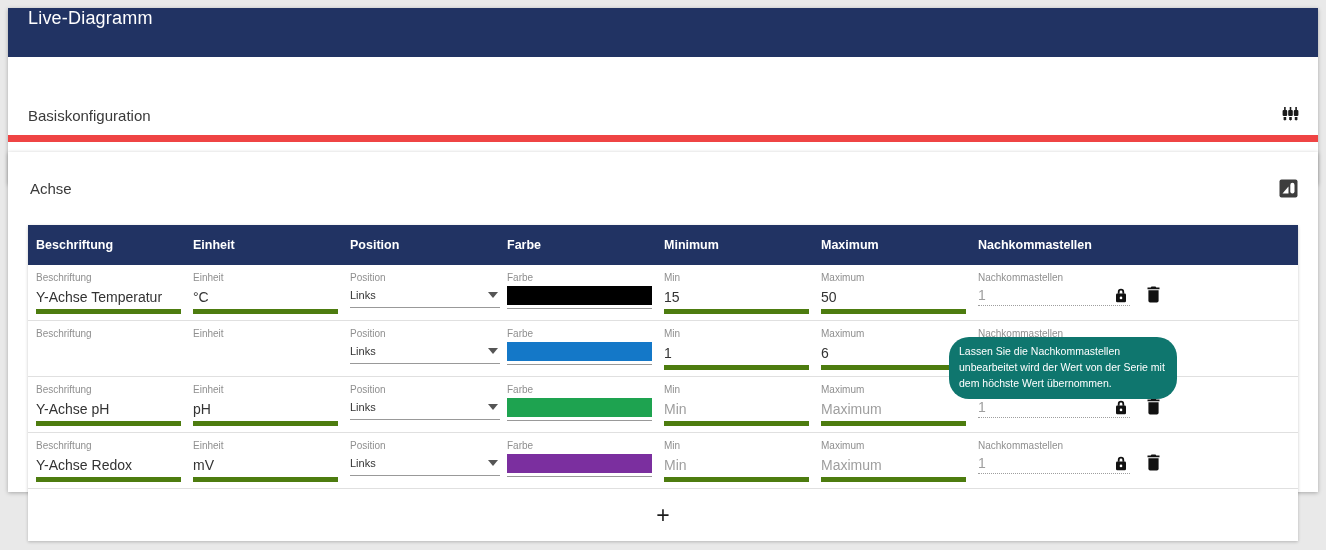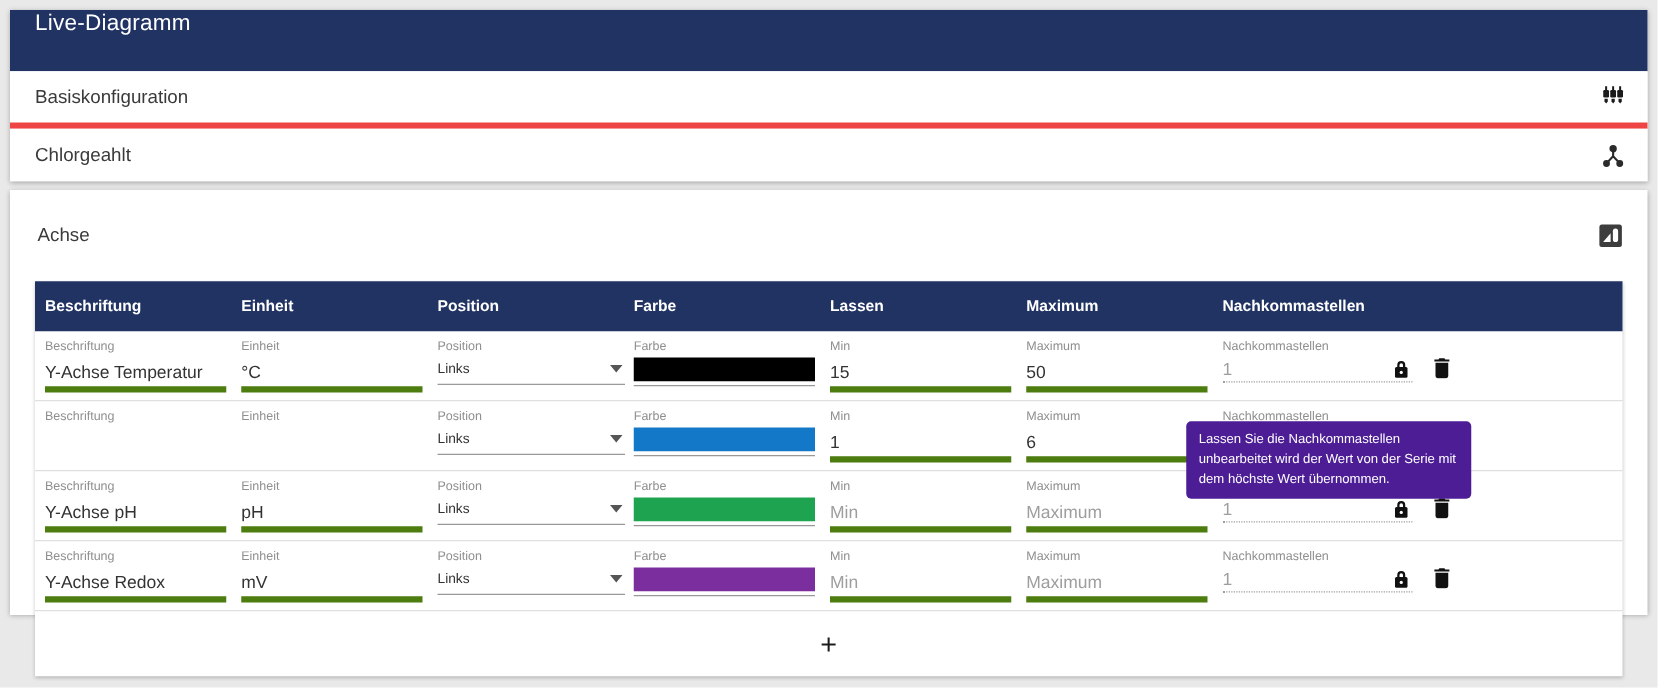--- a/index.html
+++ b/index.html
@@ -18,21 +18,21 @@
   .app-header {
     height: 49px; background: #213363; color: #fff;
     display: flex; align-items: flex-start; padding: 0 20px;
     font-size: 18px; letter-spacing: 0.2px;
   }
   .section-row {
     background: #fff; display: flex; align-items: center;
     justify-content: space-between; padding: 0 17px 0 20px;
     font-size: 15px; color: #3a3a3a; cursor: pointer;
   }
-  .section-row.first { height: 46px; border-bottom: 5px solid #ef4444; }
+  .section-row.first { height: 46px; border-bottom: 7px solid #ef4444; margin-top: 39px; }
   .section-row.second { height: 42px; }
 
   .panel-head {
     display: flex; align-items: center; justify-content: space-between;
     padding: 24px 20px 0 22px; height: 49px;
   }
   .panel-title { font-size: 15px; color: #3a3a3a; }
 
   .axis-table {
     position: absolute; left: 20px; top: 73px; width: 1270px;
@@ -143,21 +143,21 @@
     </span>
   </div>
 
   <div class="axis-table">
 
     <div class="tgrid thead" style="background: rgb(33, 51, 99);">
       <span class="th">Beschriftung</span>
       <span class="th">Einheit</span>
       <span class="th">Position</span>
       <span class="th">Farbe</span>
-      <span class="th">Lassen</span>
+      <span class="th">Minimum</span>
       <span class="th">Maximum</span>
       <span class="th">Nachkommastellen</span>
     </div>
 
     <div class="tgrid trow">
       <div class="cell"><span class="f-label">Beschriftung</span>
         <input class="f-input" value="Y-Achse Temperatur" style=""></div>
       <div class="cell"><span class="f-label">Einheit</span>
         <input class="f-input" value="°C" style=""></div>
       <div class="cell">
@@ -334,13 +334,13 @@
         </div>
         </div>
     </div>
 
     <div class="add-row">
       <button class="add-btn">+</button>
     </div>
   </div>
 </div>
 
-<div class="tooltip" style="background: #4c1d95;">Lassen Sie die Nachkommastellen unbearbeitet wird der Wert von der Serie mit dem höchste Wert übernommen.</div>
+<div class="tooltip" style="background: #0f766e; border-radius: 20px;">Lassen Sie die Nachkommastellen unbearbeitet wird der Wert von der Serie mit dem höchste Wert übernommen.</div>
 
 </body></html>

